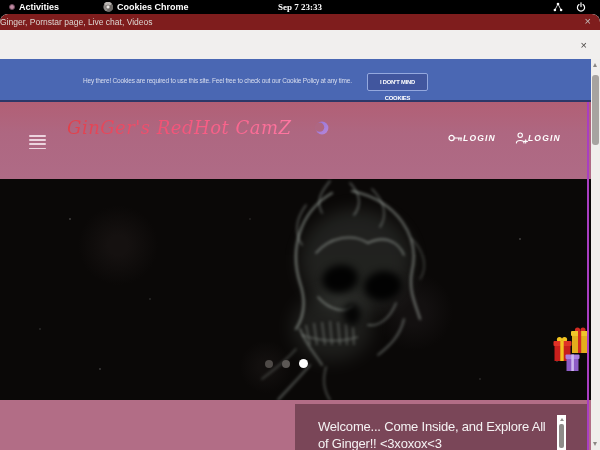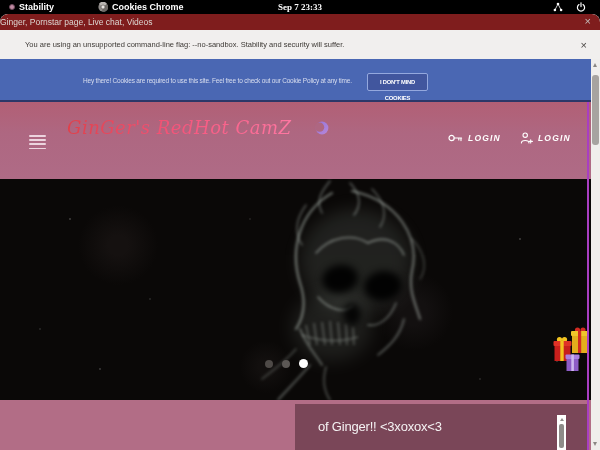--- a/index.html
+++ b/index.html
@@ -35,21 +35,21 @@
   
   .siteheader{position:absolute;top:43px;left:0;right:0;height:77px;
               background:linear-gradient(#b25f75,#ae6781 40%,#af6b86);}
   .hamburger{position:absolute;left:29px;top:33px;width:18px;cursor:pointer;}
   .hamburger span{display:block;width:17px;height:1.6px;background:#ecd4de;margin-bottom:2.6px;border-radius:1px;}
   .logo{position:absolute;left:67px;top:15px;display:flex;align-items:center;gap:23px;cursor:pointer;}
   .logo-text{font-family:"DejaVu Serif",serif;font-style:italic;font-size:18px;letter-spacing:0.5px;
              background:linear-gradient(90deg,#e0404a,#f4567c,#ff77a2);-webkit-background-clip:text;
              background-clip:text;color:transparent;}
   .auth{position:absolute;left:448px;top:30px;display:flex;align-items:center;gap:19px;}
-  .auth .item{display:flex;align-items:center;gap:5px;color:#fff;font-size:8.5px;font-weight:bold;
+  .auth .item{display:flex;align-items:center;color:#fff;font-size:8.5px;font-weight:bold;
               font-style:italic;letter-spacing:1.2px;cursor:pointer;}
   
   .hero{position:absolute;top:120px;left:0;right:0;height:221px;background:#0a0807;overflow:hidden;
         background-image:radial-gradient(circle at 20% 30%, #151110 0 2%, transparent 8%),
                          radial-gradient(circle at 70% 60%, #131010 0 3%, transparent 9%),
                          radial-gradient(circle at 45% 85%, #120f0e 0 2%, transparent 7%);}
   .dots{position:absolute;left:265px;top:180px;display:flex;align-items:center;gap:9px;}
   .dot{width:8px;height:8px;border-radius:50%;background:#4e4a47;cursor:pointer;}
   .dot.d2{background:#5c5855;}
   .dot.active{background:#fff;width:9px;height:9px;}
@@ -71,21 +71,21 @@
   .sb-down{position:absolute;bottom:4px;left:2px;width:0;height:0;border-left:2.5px solid transparent;
            border-right:2.5px solid transparent;border-top:4px solid #8a8784;}
   svg{display:block;}
 </style>
 </head>
 <body>
 
 <div class="topbar">
   <div class="tb-item tb-activities">
     <span class="tb-dot"></span>
-    <span>Stability</span>
+    <span>Activities</span>
   </div>
   <div class="tb-item tb-chrome">
     <span>
       <svg width="10" height="10" viewBox="0 0 10 10">
         <circle cx="5" cy="5" r="4.6" fill="#8f8b88"></circle>
         <path d="M5,5 L1,2 A4.6,4.6 0 0 1 9,2 Z" fill="#b9b5b2"></path>
         <path d="M5,5 L9,2 A4.6,4.6 0 0 1 4,9.5 Z" fill="#6e6a67"></path>
         <circle cx="5" cy="5" r="2" fill="#e9e6e3" stroke="#55514e" stroke-width="0.6"></circle>
       </svg>
     </span>
@@ -110,21 +110,20 @@
   </div>
 </div>
 
 <div class="window">
   <div class="titlebar">
     <span>Ginger, Pornstar page, Live chat, Videos</span>
     <span class="close">×</span>
   </div>
 
   <div class="warningbar">
-    <span class="msg">You are using an unsupported command-line flag: --no-sandbox. Stability and security will suffer.</span>
     <span class="close">×</span>
   </div>
 
   <div class="page">
 
     <div class="cookiebar">
       <span class="cookie-msg">Hey there! Cookies are required to use this site. Feel free to check out our Cookie Policy at any time.</span>
       <div class="cookie-btn">I DON'T MIND COOKIES</div>
     </div>
 
@@ -251,20 +250,21 @@
           <rect x="12.5" y="31.5" width="14" height="4.5" rx="1" fill="#ab7fe0"></rect>
           <rect x="13.5" y="36" width="12" height="12" fill="#8d5cc6"></rect>
           <rect x="18.3" y="31.5" width="2.6" height="16.5" fill="#cdb7ee"></rect>
         </svg>
       </div>
     </div>
 
     <div class="bottom">
       <div class="panel">
         <div class="panel-text">
+          <div>Welcome... Come Inside, and Explore All</div>
           <div>of Ginger!! &lt;3xoxox&lt;3</div>
         </div>
         <div class="panel-sb">
           <span class="up"></span>
           <span class="thumb"></span>
         </div>
       </div>
     </div>
 
     <div class="accent-line"></div>

